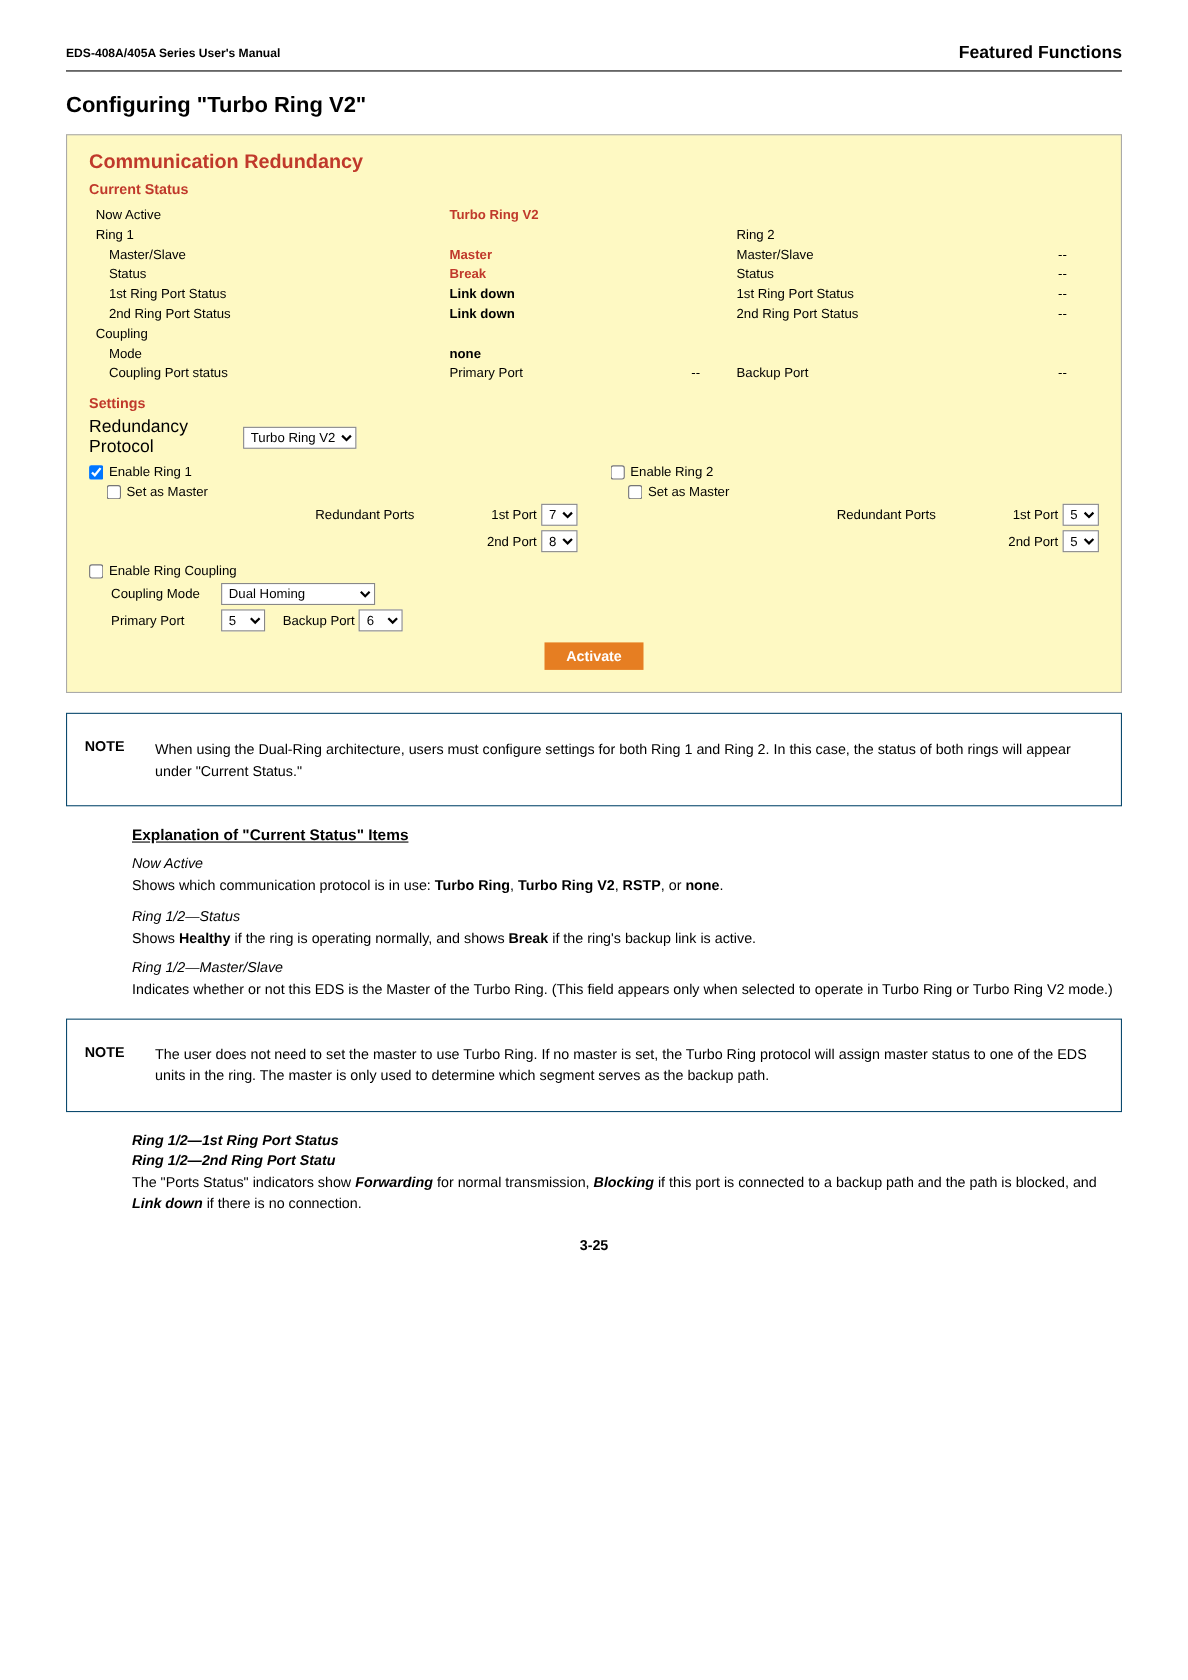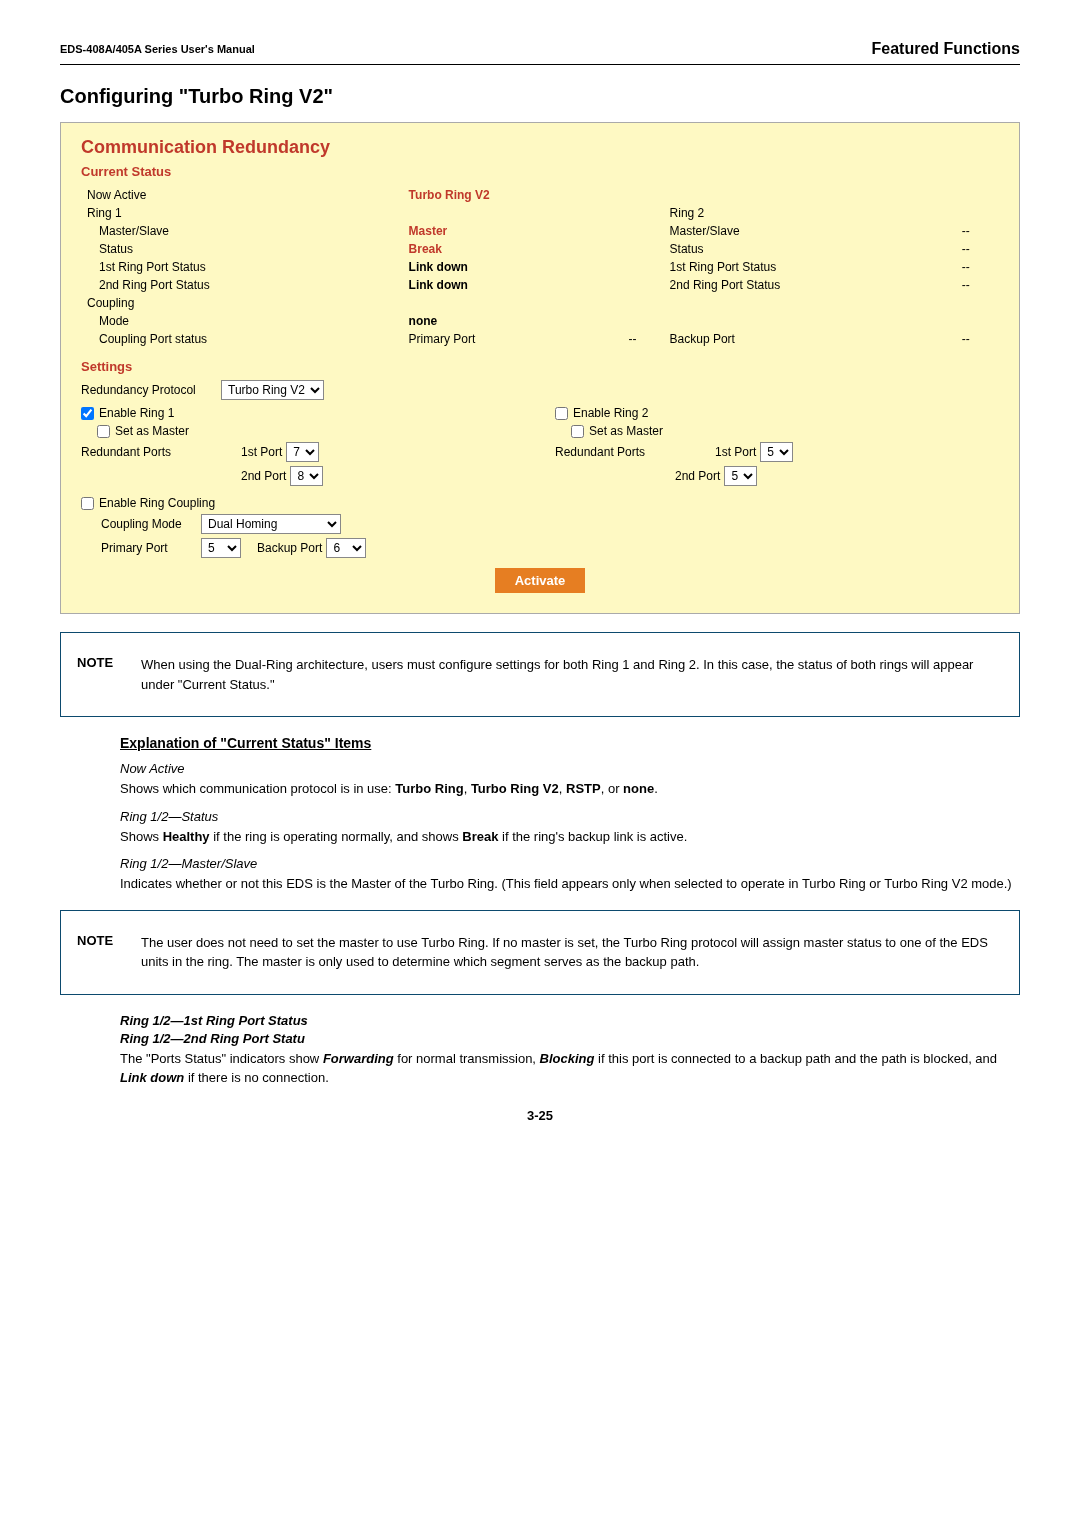--- a/index.html
+++ b/index.html
@@ -74,21 +74,21 @@
       margin-top: 8px;
     }
     .settings-row {
       display: flex;
       align-items: center;
       margin-bottom: 6px;
       font-size: 12px;
     }
     .settings-label {
       width: 140px;
-      font-size: 12px;
+      font-size: 16px;
     }
     .settings-select {
       font-size: 12px;
       padding: 1px 2px;
       background: #fff;
       border: 1px solid #888;
     }
     .checkbox-row {
       display: flex;
       align-items: center;
@@ -104,20 +104,21 @@
       margin-bottom: 4px;
     }
     .col-half {
       flex: 1;
     }
     .port-row {
       display: flex;
       align-items: center;
       margin-bottom: 4px;
       font-size: 12px;
+      justify-content: flex-end;
     }
     .port-label {
       width: 160px;
     }
     .activate-btn {
       background: #e67e22;
       color: #fff;
       border: none;
       padding: 5px 20px;
       font-size: 13px;

